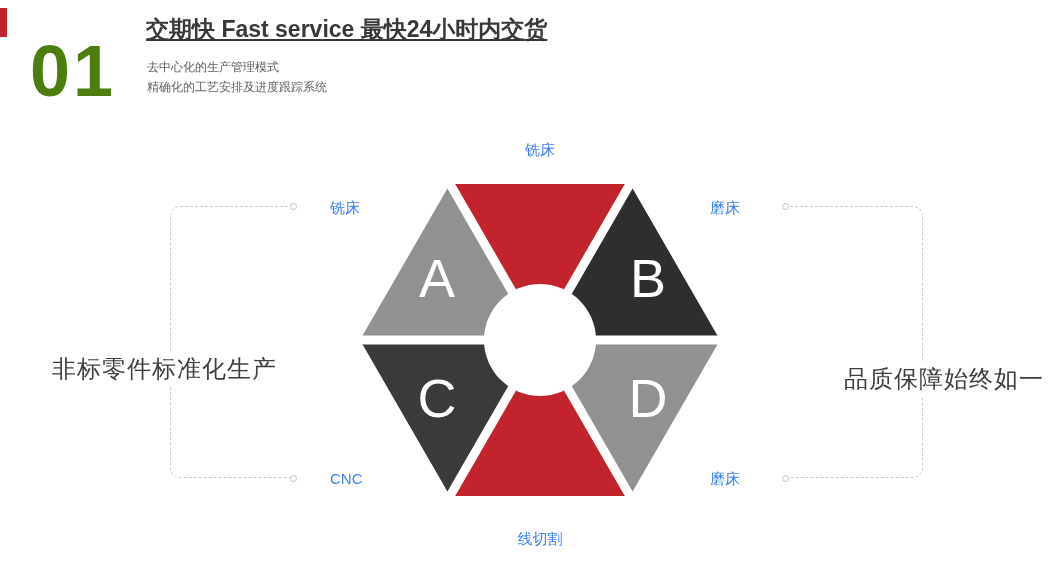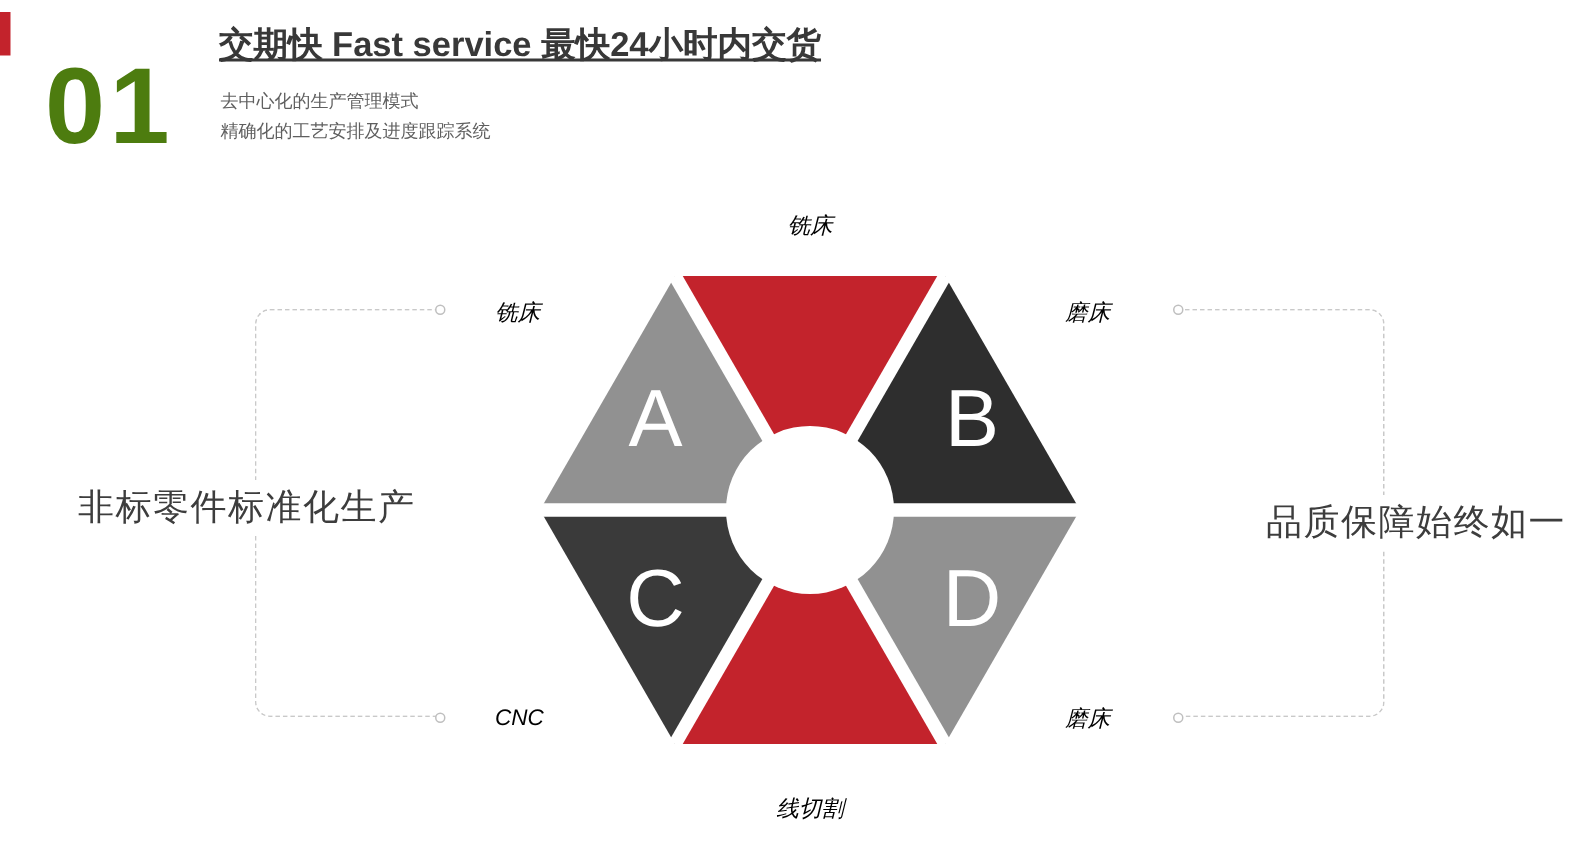--- a/index.html
+++ b/index.html
@@ -17,25 +17,25 @@
   .bracket-left { left:170px; top:206px; width:122px; height:272px;
     border-top:1px dashed #c9c9c9; border-left:1px dashed #c9c9c9; border-bottom:1px dashed #c9c9c9;
     border-radius:10px 0 0 10px; }
   .bracket-right { left:790px; top:206px; width:133px; height:272px;
     border-top:1px dashed #c9c9c9; border-right:1px dashed #c9c9c9; border-bottom:1px dashed #c9c9c9;
     border-radius:0 10px 10px 0; }
   .dot { position:absolute; width:7px; height:7px; border:1px solid #bfbfbf; border-radius:50%;
     background:#ffffff; z-index:2; }
 
   .callout { position:absolute; font-size:24px; color:#3d3d3d; background:#ffffff;
-    padding:2px 4px; z-index:3; letter-spacing:1px; }
+    padding:2px 4px; z-index:3; letter-spacing:1px;margin-top:31px; }
   .callout-left { left:48px; top:320px; }
   .callout-right { left:840px; top:330px; }
 
-  .seg-label { position:absolute; font-size:15px; color:#000000; z-index:2;font-style:italic; }
+  .seg-label { position:absolute; font-size:15px; color:#3b82f6; z-index:2; }
   .seg-label.center-text { width:120px; text-align:center; }
 
   .hex { position:absolute; left:350px; top:170px; z-index:2; }
   .hex text { font-size:54px; fill:#ffffff; font-weight:400;
     font-family:"Liberation Sans","DejaVu Sans",sans-serif; }
 </style>
 </head>
 <body>
 
 <div class="slide">

